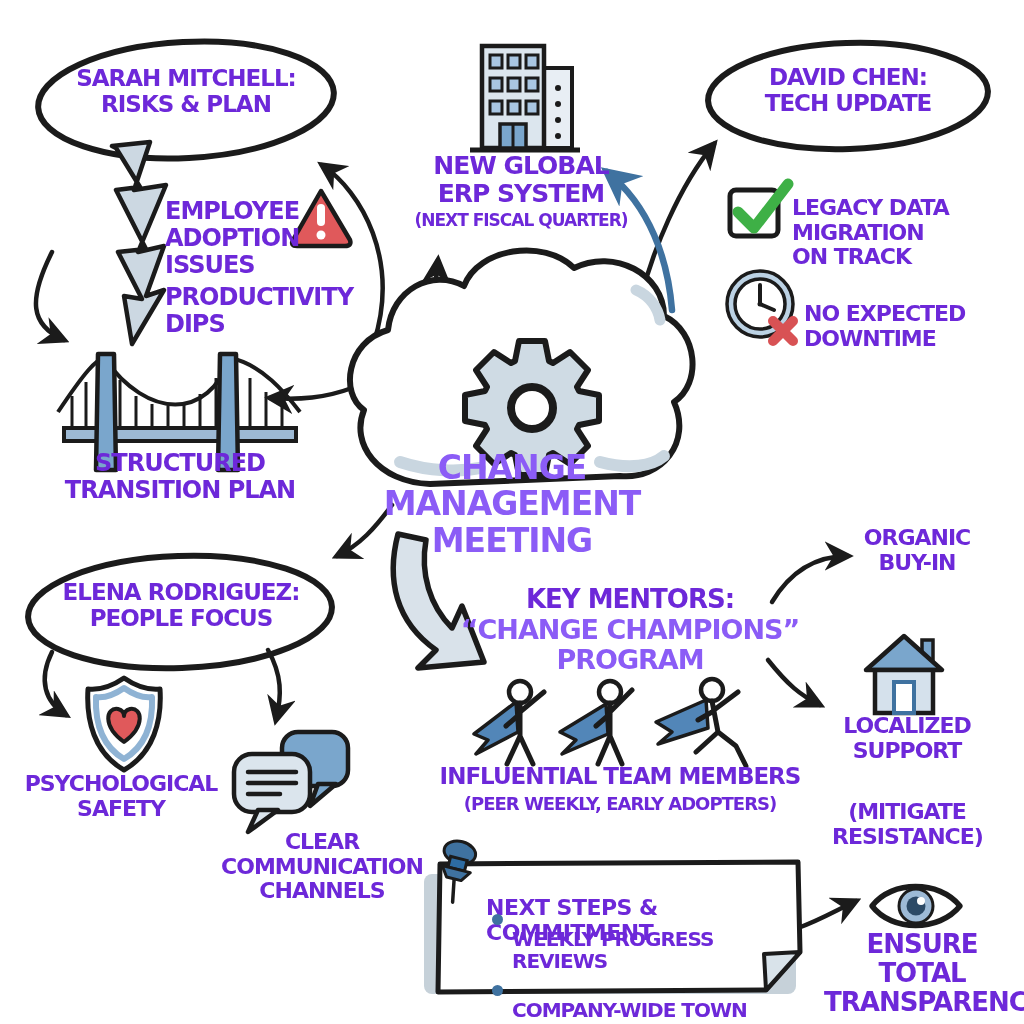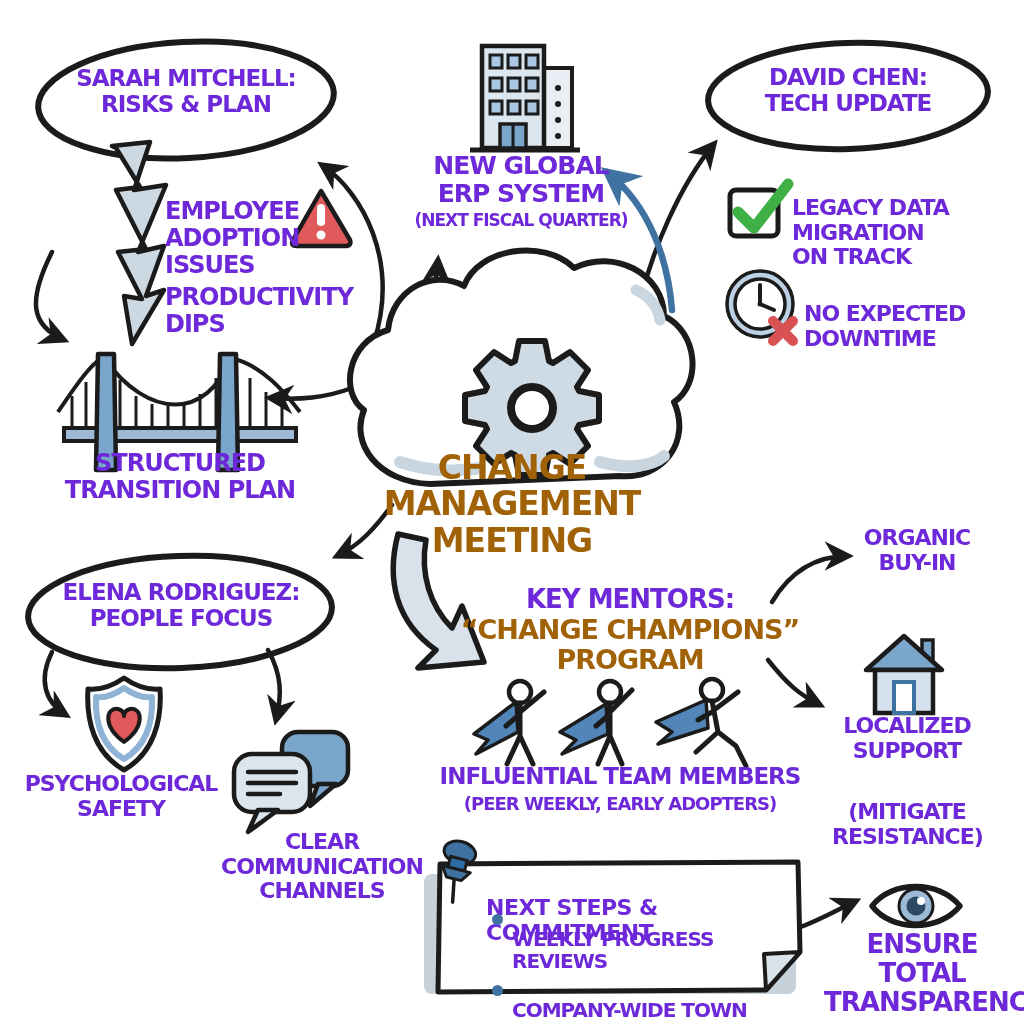--- a/index.html
+++ b/index.html
@@ -3,21 +3,21 @@
 <meta charset="utf-8">
 <style>
   html,body{margin:0;padding:0;background:#ffffff;}
   #canvas{position:relative;width:1024px;height:1024px;background:#ffffff;overflow:hidden;
           font-family:"DejaVu Sans","Liberation Sans",sans-serif;}
   svg.sketch{position:absolute;left:0;top:0;z-index:1;}
   .label{position:absolute;z-index:2;white-space:pre-line;color:#6d28d9;font-weight:800;
          letter-spacing:-1px;line-height:1.12;}
   .center-text{text-align:center;}
   .left-text{text-align:left;margin-top:22px;}
-  .blue{color:#a16207;}
+  .blue{color:#8b5cf6;}
   .note-row{display:flex;align-items:flex-start;gap:9px;margin-top:4px;}
   .bullet-dot{width:11px;height:11px;border-radius:50%;background:#3f72a0;margin-top:8px;flex:0 0 auto;}
 </style>
 </head>
 <body>
 
 <div id="canvas">
 
 <svg class="sketch" width="1024" height="1024" viewBox="0 0 1024 1024">
   <defs>

